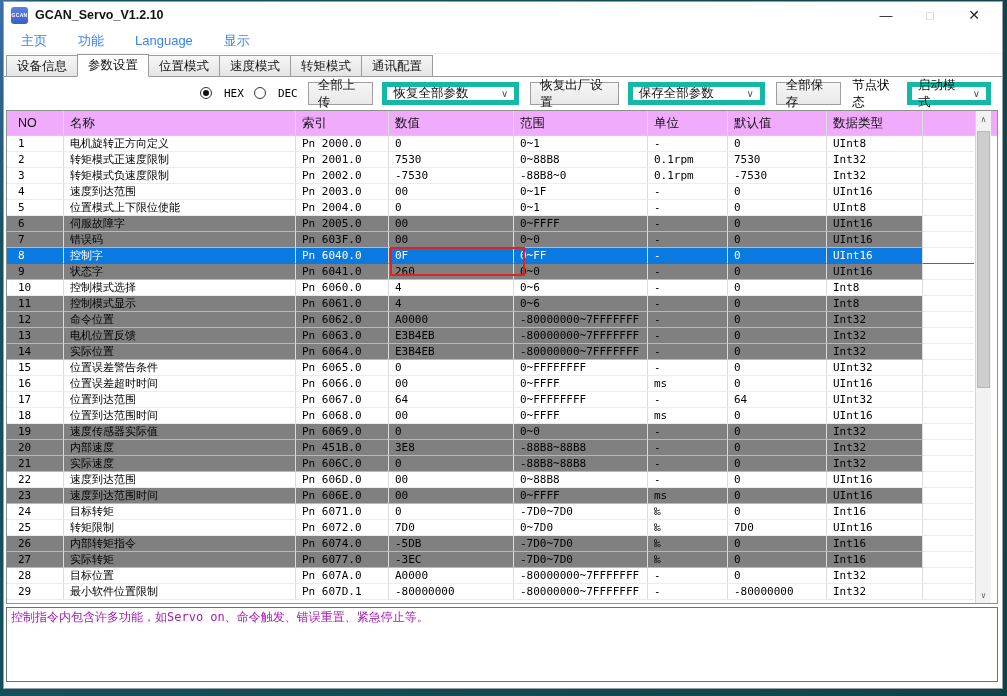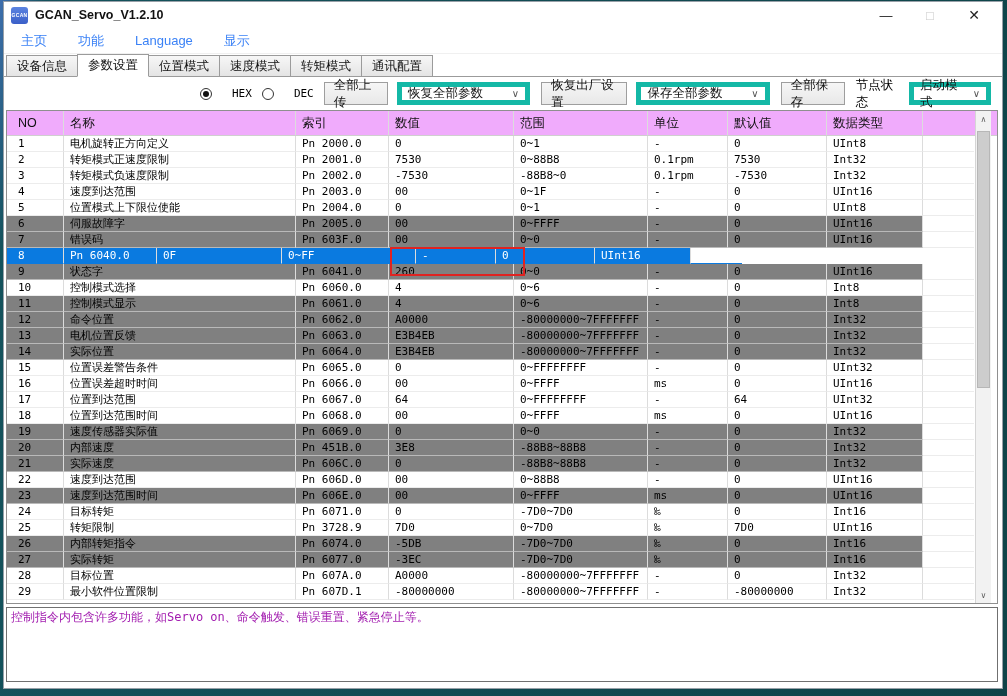--- a/index.html
+++ b/index.html
@@ -37,21 +37,21 @@
     font-size:12.5px; color:#111; padding:3px 10px 3px 10px; height:21px;
     background:linear-gradient(#f7f7f7,#e4e4e4); border:1px solid #9b9b9b; border-bottom:none;
     margin-right:-1px; display:flex; align-items:center;
   }
   .tab.active { background:#fff; height:23px; position:relative; top:1px; border-bottom:1px solid #fff; z-index:2; }
   
   .toolbar { height:33px; display:flex; align-items:center; padding-left:196px;
     font-size:12px; }
   .radio-group { display:flex; align-items:center; gap:10px; margin-right:10px;
     font-family:"DejaVu Sans Mono",monospace; font-size:11px; }
-  .radio { display:flex; align-items:center; gap:20px; }
+  .radio { display:flex; align-items:flex-start; gap:12px; }
   .radio-circle { width:12px; height:12px; border:1px solid #333; border-radius:50%;
     display:inline-flex; align-items:center; justify-content:center; background:#fff; }
   .radio-circle.checked::after { content:""; width:6px; height:6px; border-radius:50%; background:#111; }
   .btn {
     height:23px; background:linear-gradient(#f6f6f6,#e8e8e8); border:1px solid #9e9e9e;
     display:flex; align-items:center; justify-content:center; font-size:12.5px; color:#111;
     padding:0 9px; margin-right:9px;
   }
   .dd {
     height:23px; background:#fff; border:5px solid #14b8a6; display:flex; align-items:center;
@@ -250,20 +250,21 @@
           <div class="td c2">Pn 603F.0</div>
           <div class="td c3">00</div>
           <div class="td c4">0~0</div>
           <div class="td c5">-</div>
           <div class="td c6">0</div>
           <div class="td c7">UInt16</div>
           <div class="td cf"></div>
         </div>
         <div class="tr selected">
           <div class="td c0">8</div>
+          <div class="td c1">控制字</div>
           <div class="td c2">Pn 6040.0</div>
           <div class="td c3">0F</div>
           <div class="td c4">0~FF</div>
           <div class="td c5">-</div>
           <div class="td c6">0</div>
           <div class="td c7">UInt16</div>
           <div class="td cf"></div>
         </div>
         <div class="tr gray">
           <div class="td c0">9</div>
@@ -437,21 +438,21 @@
           <div class="td c3">0</div>
           <div class="td c4">-7D0~7D0</div>
           <div class="td c5">‰</div>
           <div class="td c6">0</div>
           <div class="td c7">Int16</div>
           <div class="td cf"></div>
         </div>
         <div class="tr white">
           <div class="td c0">25</div>
           <div class="td c1">转矩限制</div>
-          <div class="td c2">Pn 3728.9</div>
+          <div class="td c2">Pn 6072.0</div>
           <div class="td c3">7D0</div>
           <div class="td c4">0~7D0</div>
           <div class="td c5">‰</div>
           <div class="td c6">7D0</div>
           <div class="td c7">UInt16</div>
           <div class="td cf"></div>
         </div>
         <div class="tr gray">
           <div class="td c0">26</div>
           <div class="td c1">内部转矩指令</div>

